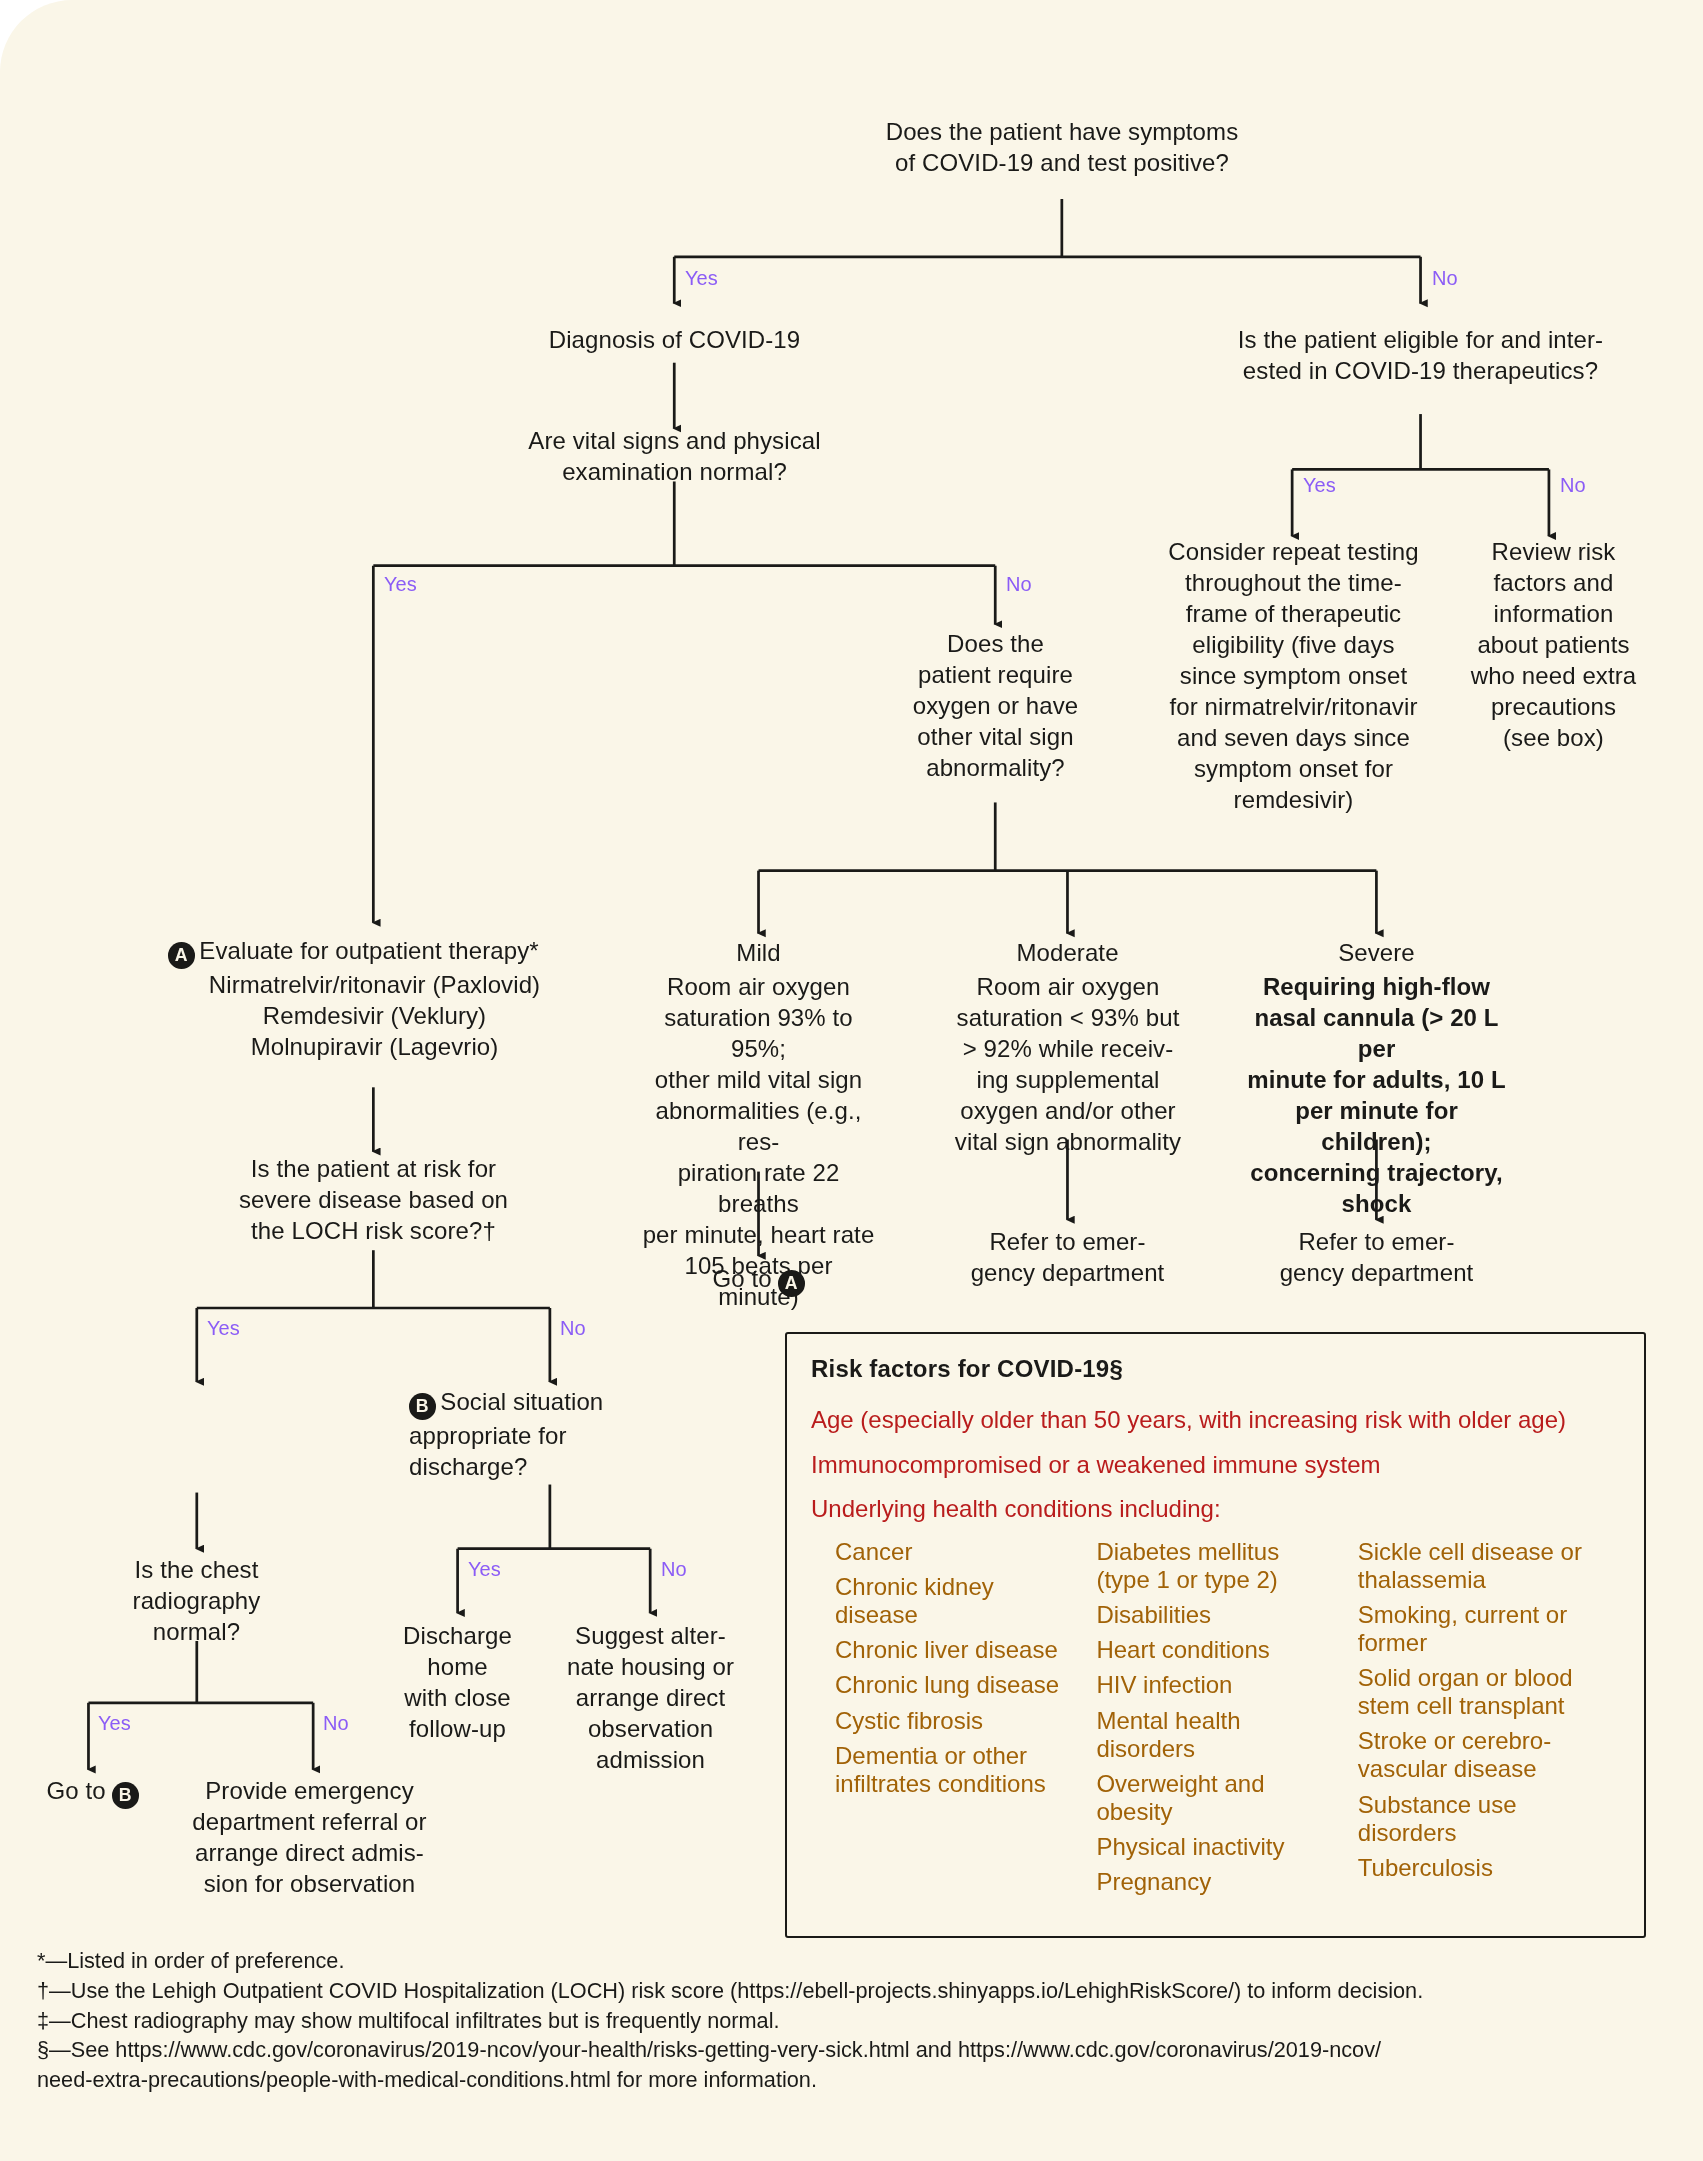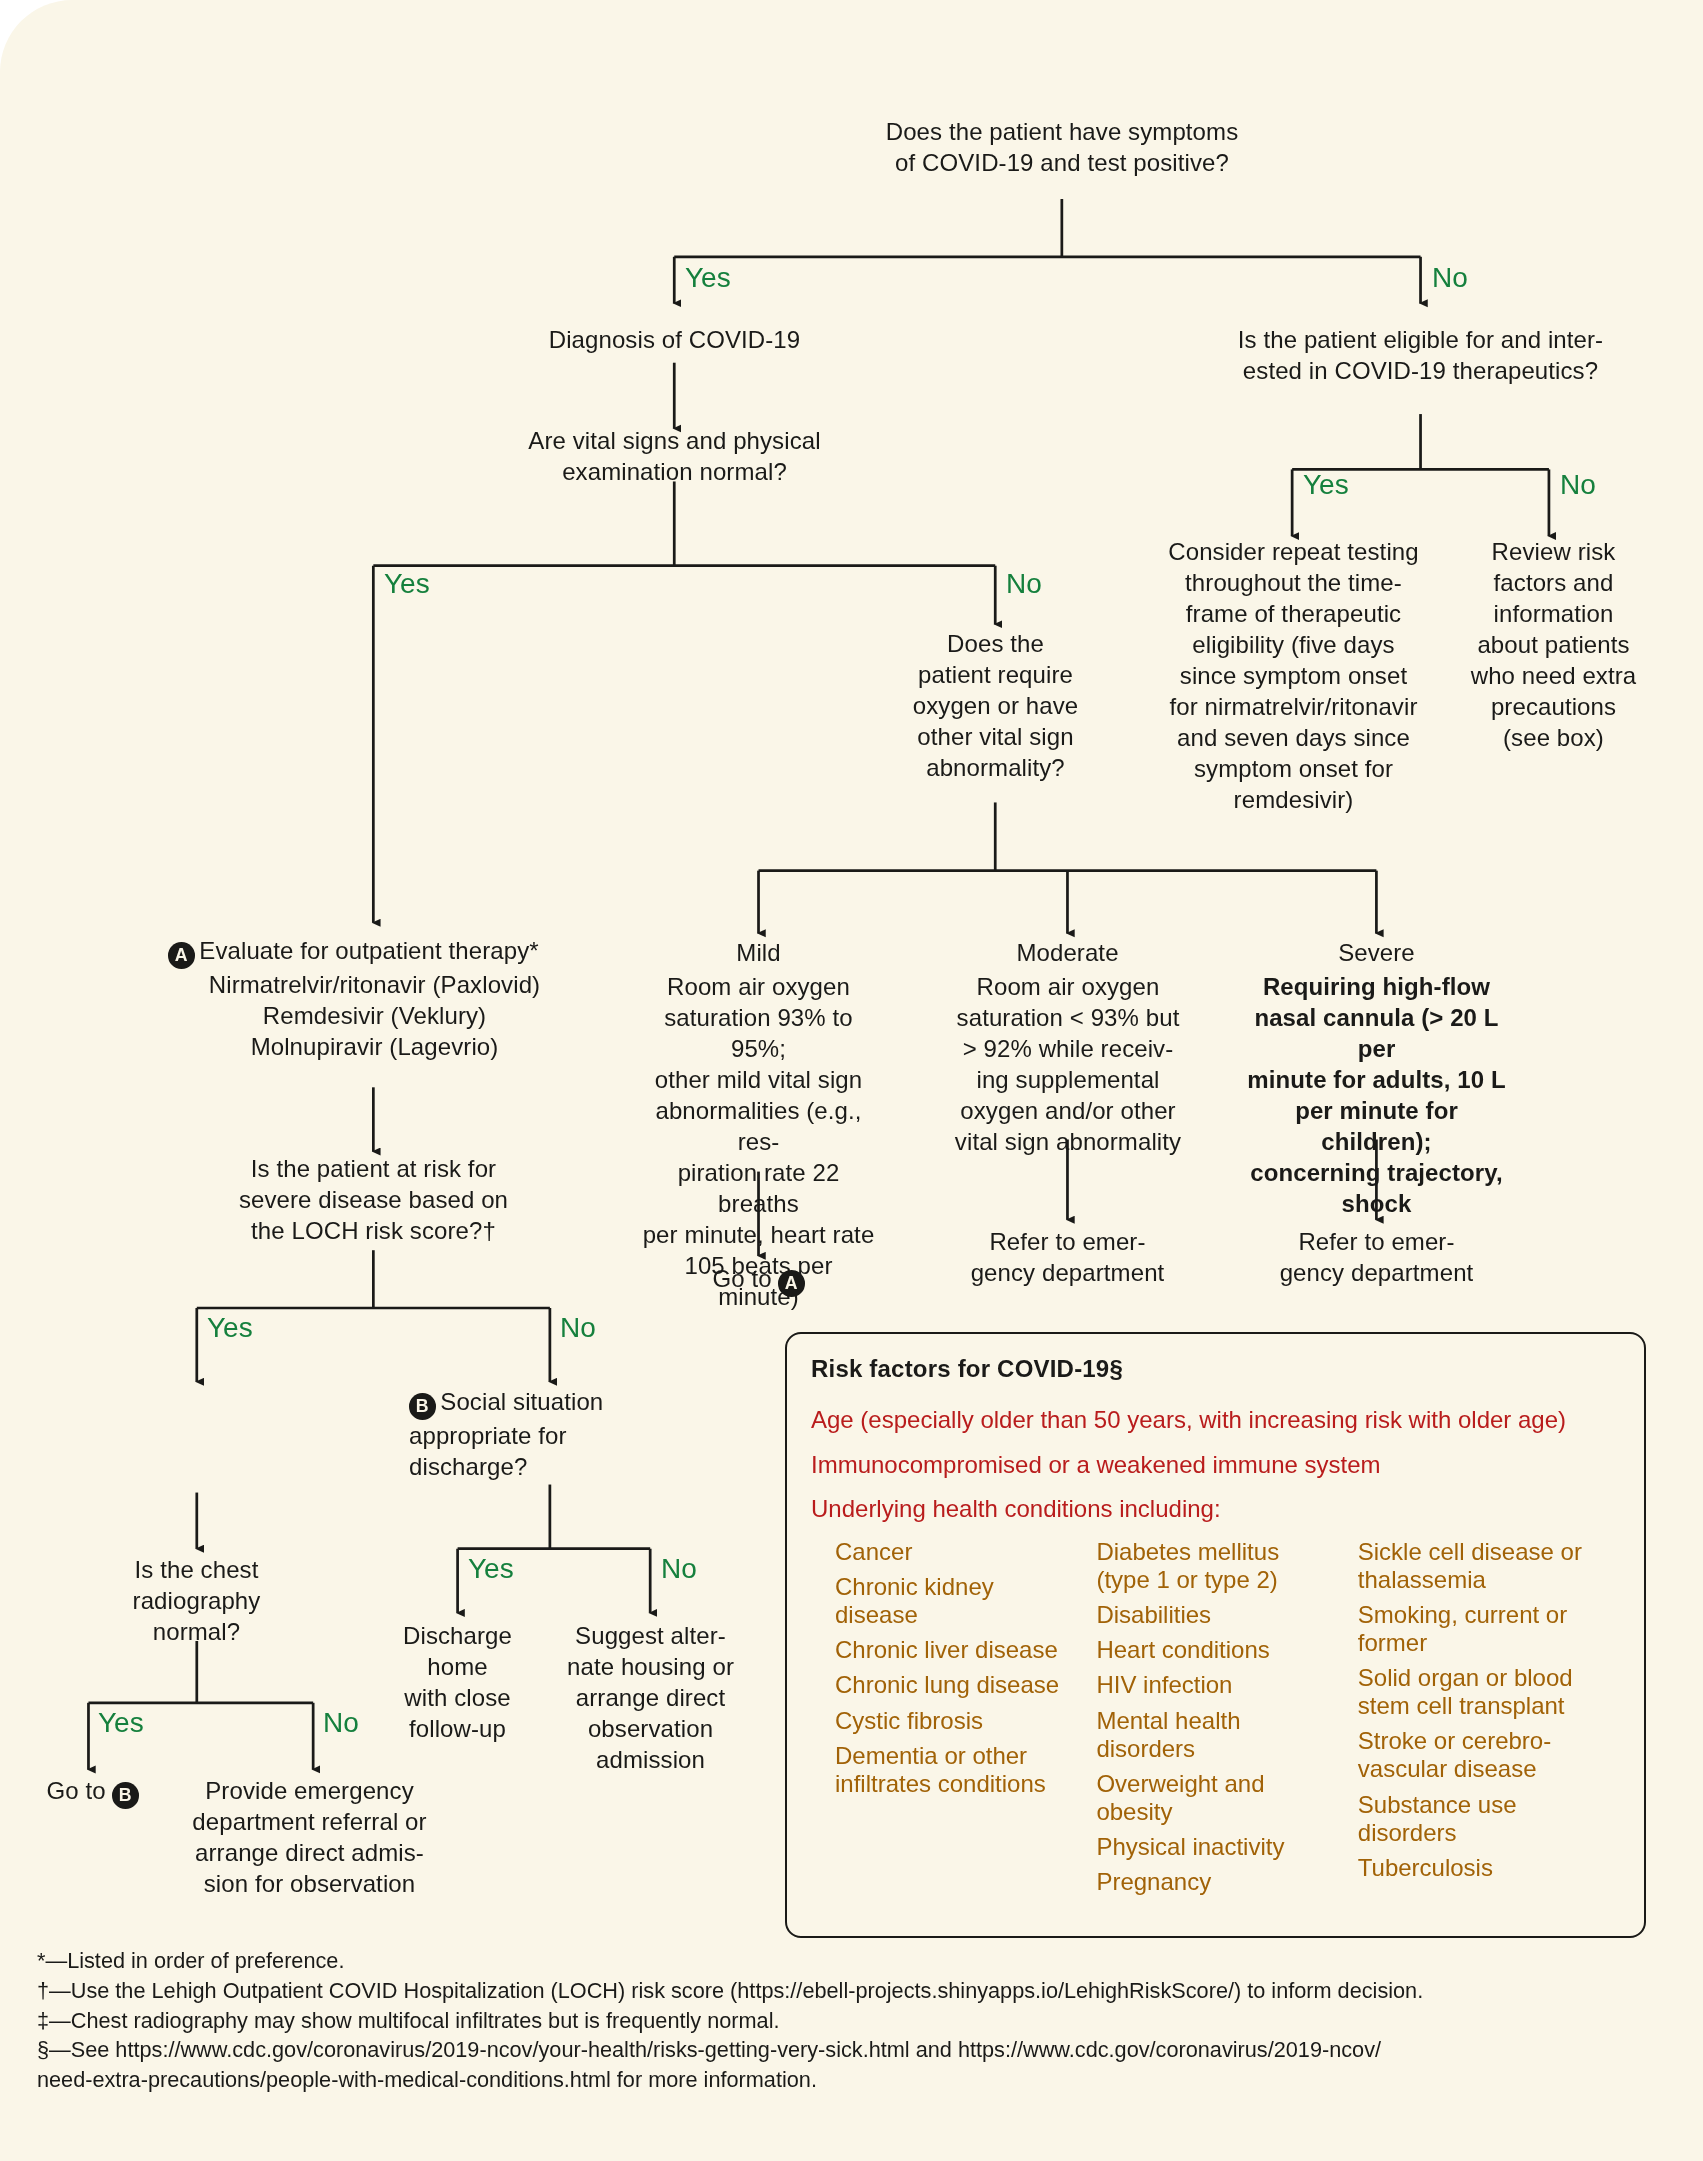--- a/index.html
+++ b/index.html
@@ -15,23 +15,23 @@
   .node{
     position:absolute;
     text-align:center;
     font-size:24px;
     line-height:31px;
     color:#1a1a18;
     letter-spacing:0.1px;
   }
   .edge-label{
     position:absolute;
-    font-size:28px;
+    font-size:20px;
     line-height:26.5px;
-    color:#15803d;
+    color:#8b5cf6;
   }
   .badge{
     display:inline-block;
     width:26.5px;height:26.5px;
     border-radius:50%;
     background:#1a1a18;
     color:#faf6e8;
     font-size:17.7px;
     font-weight:bold;
     line-height:26.5px;
@@ -39,21 +39,21 @@
     vertical-align:-2.4px;
     margin-right:4.8px;
     font-family:"Liberation Sans",sans-serif;
   }
   .badge.trail{margin-right:0;margin-left:6.4px;}
   #riskbox{
     position:absolute;
     left:785px;top:1332px;
     width:861px;height:606px;
     border:2.4px solid #1a1a18;
-    border-radius:16px;
+    border-radius:3px;
     box-sizing:border-box;
     padding:21px 24px 0 24px;
   }
   #riskbox h3{
     margin:0 0 21px 0;
     font-size:24px;
     font-weight:bold;
     color:#1a1a18;
     letter-spacing:0.2px;
   }

